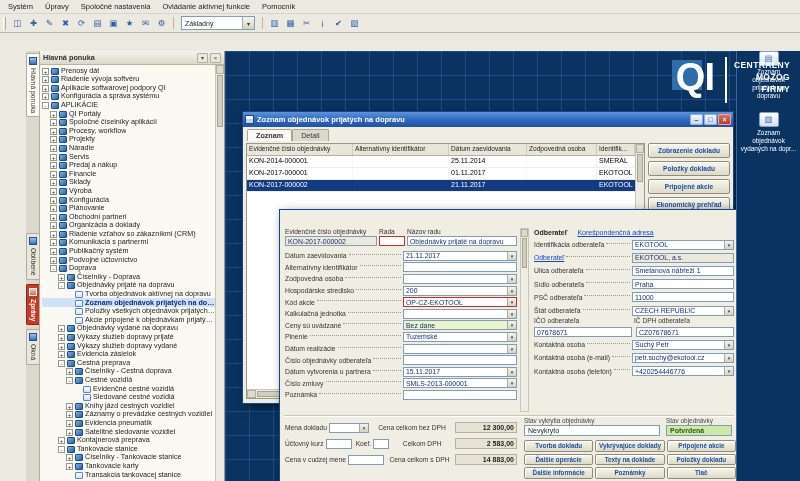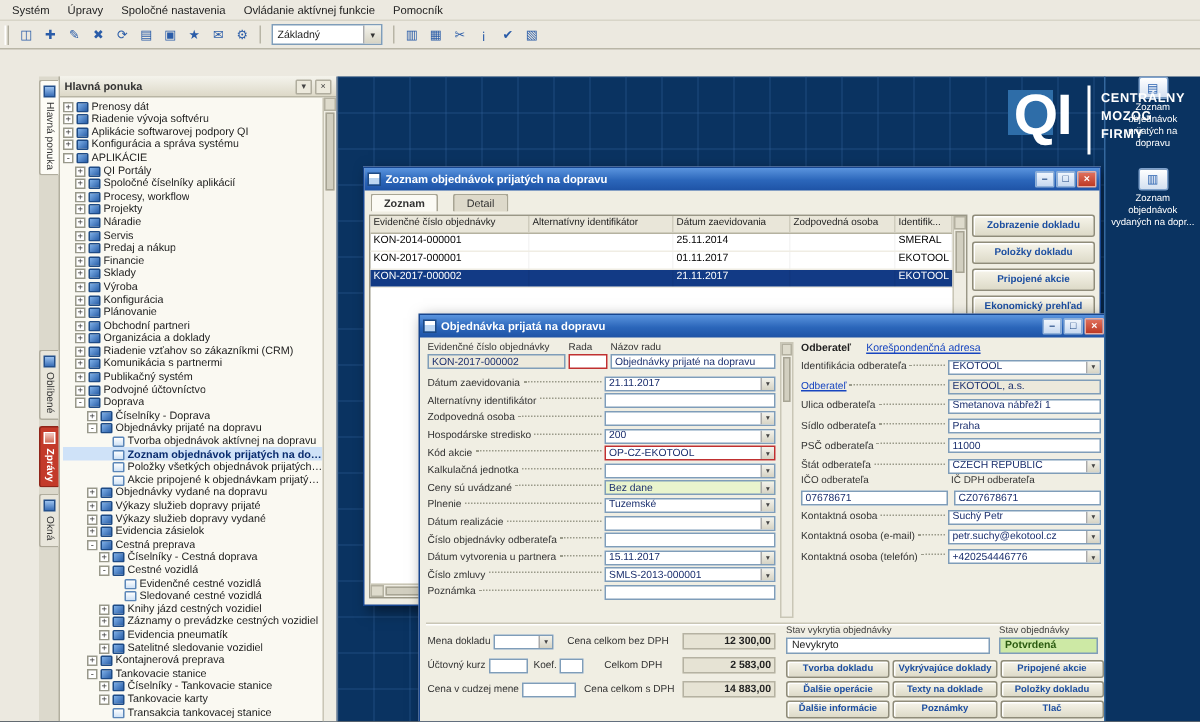--- a/index.html
+++ b/index.html
@@ -76,21 +76,21 @@
   .mdi{flex:1;position:relative;overflow:hidden;
     background:linear-gradient(rgba(56,104,164,.45) 1px,transparent 1px) 0 0/24px 24px,
       linear-gradient(90deg,rgba(56,104,164,.45) 1px,transparent 1px) 0 0/24px 24px,#0a3361;}
 
   
   .logo{position:absolute;top:5px;right:10px;display:flex;align-items:flex-start;gap:7px;z-index:1;}
   .logo-qi{position:relative;font-size:38px;font-weight:bold;color:#fff;line-height:42px;letter-spacing:-1px;padding:0 4px;}
   .logo-qi::before{content:"";position:absolute;left:0;top:4px;width:30px;height:30px;background:#2e6da8;z-index:-1;}
   .logo-bar{width:2px;height:46px;background:#fff;margin-top:1px;}
   .logo-text{display:flex;flex-direction:column;gap:2px;margin-top:4px;}
-  .logo-text span{font-size:8.5px;font-weight:bold;color:#fff;letter-spacing:.4px;}
+  .logo-text span{font-size:8.5px;font-weight:bold;color:#fff;letter-spacing:.4px;text-align:right;}
 
   
   .dock{width:64px;flex:none;background:#0a3361;border-left:1px solid #34689e;display:flex;flex-direction:column;align-items:center;}
   .dockbtn{margin:0 3px;display:flex;flex-direction:column;align-items:center;gap:2px;color:#fff;
     font-size:6.4px;line-height:1.25;text-align:center;}
   .dockbtn+.dockbtn{margin-top:12px;}
   .dicon{width:20px;height:15px;background:linear-gradient(#ffffff,#d4e0f0);border:1px solid #7fa2cc;border-radius:2px;
     color:#2a62b0;font-size:8px;line-height:13px;text-align:center;}
 
   
@@ -100,21 +100,21 @@
   .wicon{width:9px;height:9px;background:#fff;border:1px solid #1d4a85;flex:none;
     background:linear-gradient(#fff 40%,#bcd6f2 40%);}
   .wtext{flex:1;white-space:nowrap;overflow:hidden;}
   .wctl{display:flex;gap:1px;}
   .wbtn{width:13px;height:11px;font-size:7px;line-height:9px;text-align:center;color:#17407e;
     background:linear-gradient(#f2f7fd,#c6d8f0);border:1px solid #8fb0d8;border-radius:1px;}
   .wbtn.close{color:#fff;background:linear-gradient(#e0705c,#bd3a26);border-color:#e8b0a4;}
 
   
   .win1{left:17px;top:60px;width:492px;height:293px;z-index:2;}
-  .tabsrow{height:14px;display:flex;gap:10px;padding:2px 0 0 4px;}
+  .tabsrow{height:14px;display:flex;gap:0;padding:2px 0 0 4px;}
   .tab{font-size:7.2px;color:#333;padding:1px 8px;background:#ddd9ca;border:1px solid #a8a594;border-bottom:none;
     border-radius:2px 2px 0 0;}
   .tab.active{background:#fbfaf4;font-weight:bold;}
   .listbox{position:absolute;top:31px;left:3px;right:88px;bottom:4px;background:#fff;border:1px solid #9a9786;}
   .lhead{display:flex;height:12px;background:#e9e6d9;border-bottom:1px solid #b5b2a0;margin-right:9px;}
   .lh{font-size:6.6px;color:#222;padding:1px 2px;border-right:1px solid #cfccbd;white-space:nowrap;overflow:hidden;}
   .lrow{display:flex;height:12px;border-bottom:1px solid #f0ede4;margin-right:9px;}
   .lrow.sel{background:#123a85;color:#fff;}
   .lc{font-size:7px;color:inherit;padding:1px 2px;border-right:1px solid rgba(0,0,0,.04);white-space:nowrap;overflow:hidden;}
   .c1{width:106px;flex:none;} .c2{width:96px;flex:none;} .c3{width:78px;flex:none;} .c4{width:70px;flex:none;} .c5{flex:1;}
@@ -683,29 +683,20 @@
 
             <span class="abtn">Pripojené akcie</span>
 
             <span class="abtn">Ekonomický prehľad</span>
 
             <span class="abtn">Vyfakturujúce doklady</span>
           </div>
       </div>
 
       <div class="win win2">
-        <div class="wtitle">
-          <span class="wicon"></span>
-          <span class="wtext">Objednávka prijatá na dopravu</span>
-          <span class="wctl">
-            <span class="wbtn">–</span>
-            <span class="wbtn">□</span>
-            <span class="wbtn close">×</span>
-          </span>
-        </div>
         <div class="w2body">
           <div class="hdr3">
             <span class="h1">Evidenčné číslo objednávky</span>
             <span class="h2">Rada</span>
             <span class="h3">Názov radu</span>
           </div>
           <div class="val3">
             <span class="ffield fw1 grey">KON-2017-000002</span>
             <span class="ffield fw2 red"></span>
             <span class="ffield fw3">Objednávky prijaté na dopravu</span>

